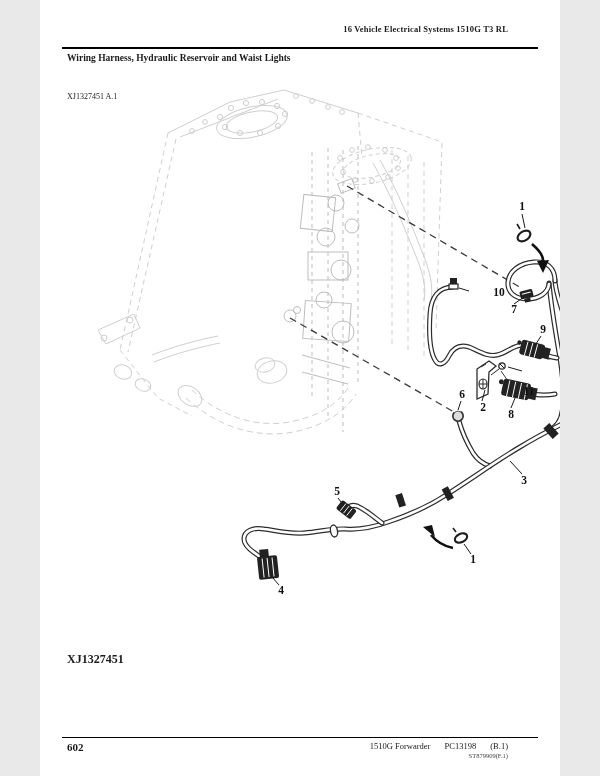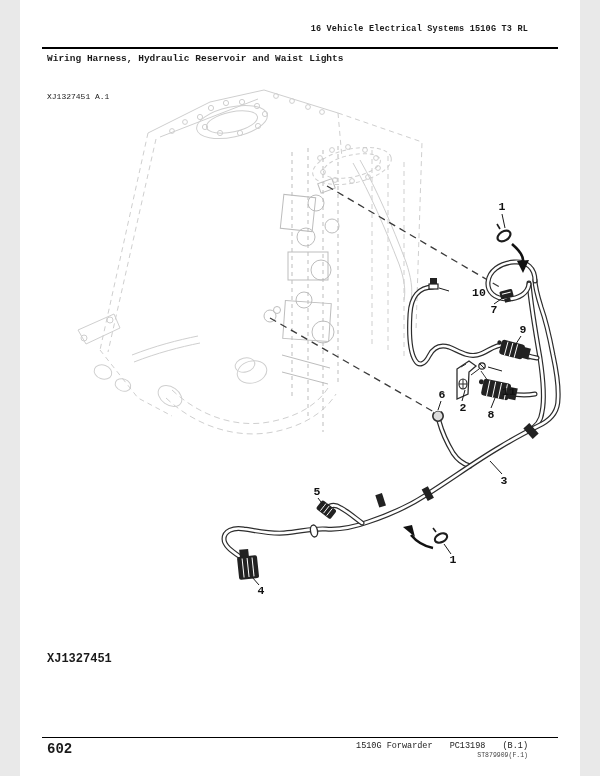--- a/index.html
+++ b/index.html
@@ -1,28 +1,28 @@
 <!DOCTYPE html>
 <html><head>
 <meta charset="utf-8">
 <style>
   html,body{margin:0;padding:0;background:#e9e9e9;}
   .page{
-    position:relative;width:560px;height:776px;margin:0 auto;background:#fff;
-    font-family:Liberation Mono, monospace;color:#1a1a1a;overflow:hidden;
+    position:relative;width:520px;height:776px;margin:0 auto;background:#fff;
+    font-family:Liberation Serif, serif;color:#1a1a1a;overflow:hidden;
   }
   .header{position:absolute;top:24px;right:52px;text-align:right;
     font-size:8.5px;font-weight:bold;line-height:11px;letter-spacing:.2px;}
   .rule{position:absolute;left:22px;right:22px;background:#000;}
   .rule-top{top:47px;height:2px;}
   .rule-bottom{top:737px;height:1px;}
   .section-title{position:absolute;left:27px;top:53px;font-size:9.5px;font-weight:bold;}
   .fig-ref-top{position:absolute;left:27px;top:68px;font-size:8px;color:#222;margin-top:24px;}
   .fig-ref-bottom{position:absolute;left:27px;top:652px;font-size:12px;font-weight:bold;}
-  .page-num{position:absolute;left:27px;top:741px;font-size:14px;font-weight:bold;text-align:right;}
+  .page-num{position:absolute;left:27px;top:741px;font-size:11px;font-weight:bold;text-align:right;}
   .footer-right{position:absolute;right:52px;top:741px;text-align:right;font-size:8.5px;}
   .fr-line span{margin-left:12px;}
   .fr-line span:first-child{margin-left:4px;}
   .fr-sub{font-size:6.5px;color:#444;margin-top:1px;}
   .diagram{position:absolute;left:0;top:0;width:600px;height:776px;}
   .diagram svg{position:absolute;left:0;top:0;}
   #callout-layer{position:absolute;left:0;top:0;width:600px;height:776px;pointer-events:none;}
   .callout{position:absolute;transform:translate(-50%,-50%);
     font-size:11.5px;font-weight:bold;color:#111;line-height:1;}
   

